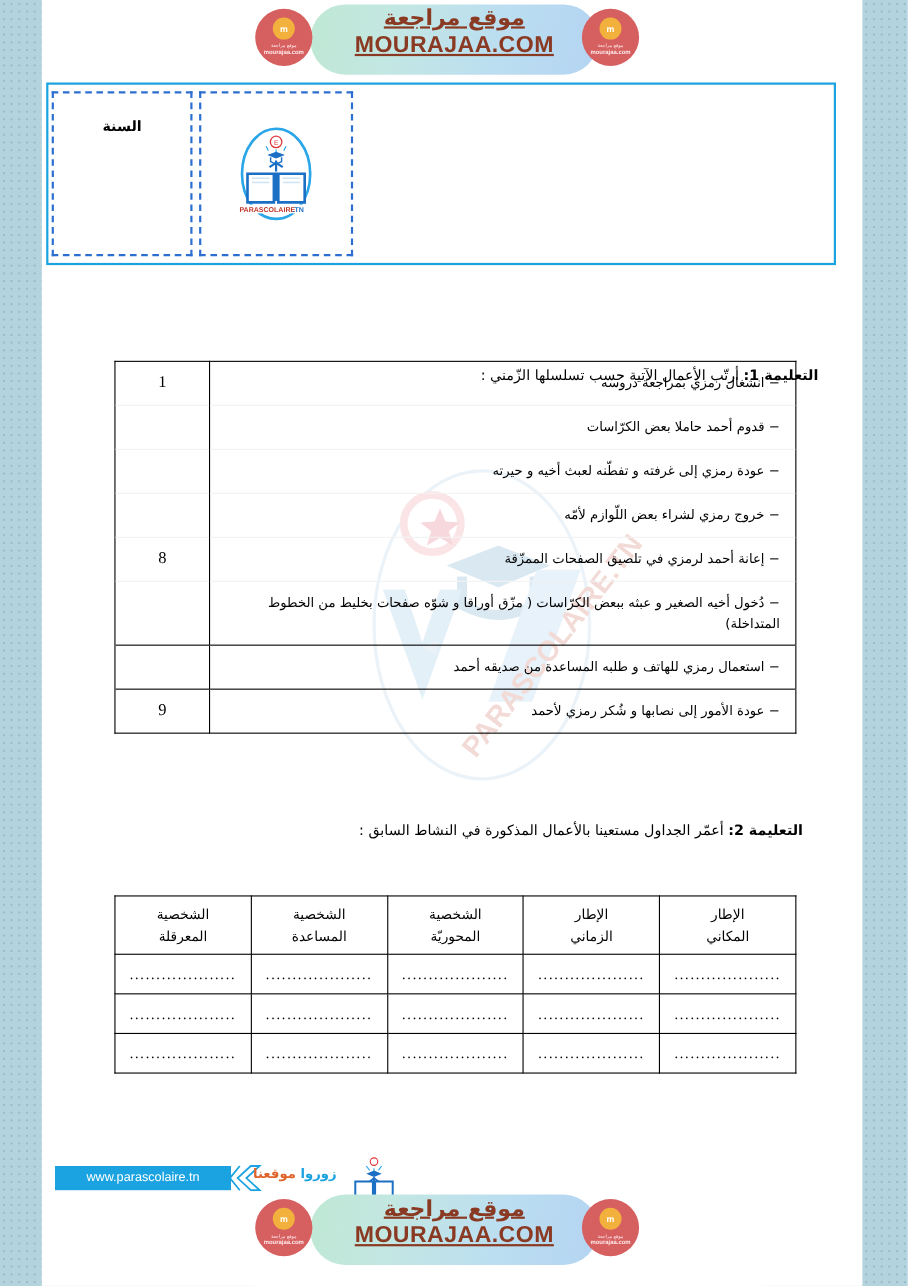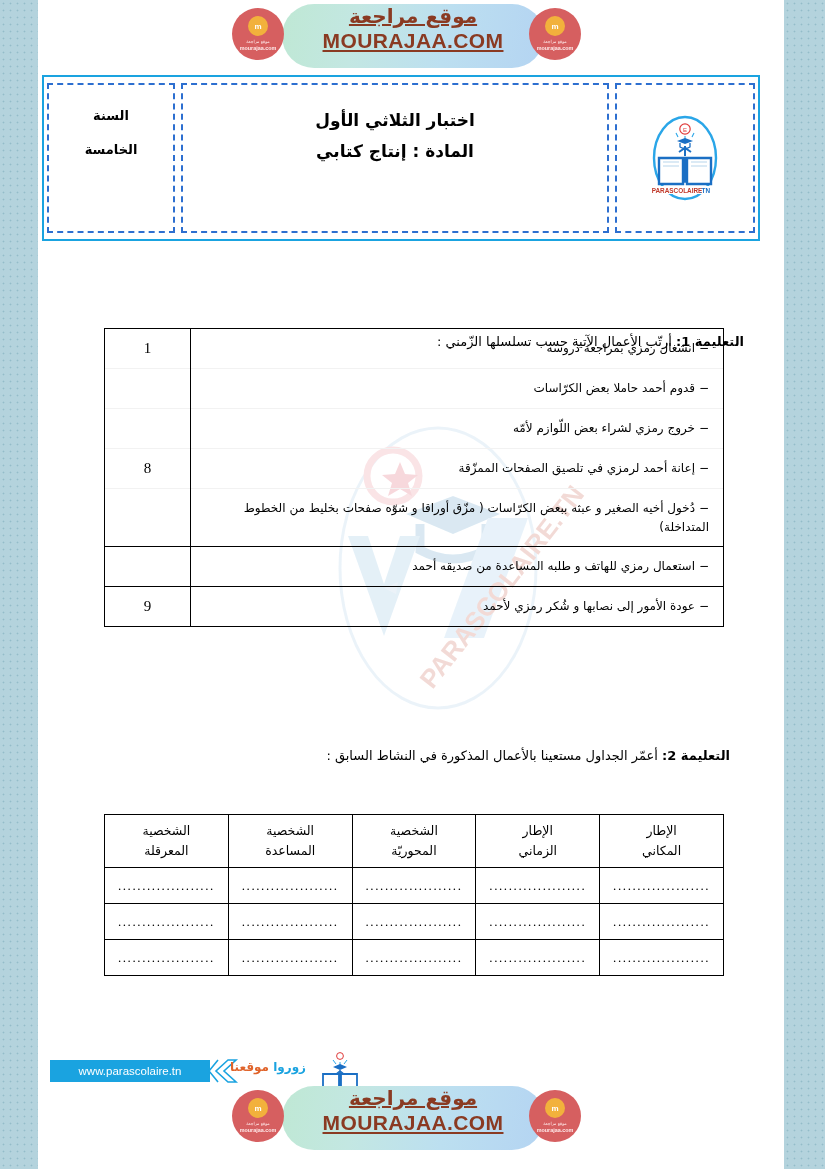--- a/index.html
+++ b/index.html
@@ -277,30 +277,23 @@
 
 <div class="bg-speckle"></div>
 
 <div class="page">
 
   <div class="hdr-box">
 
     <div class="hdr-cell year">
       <div class="year-inner">
         <div>السنة</div>
-        <div>الخامسة</div>
       </div>
     </div>
 
-    <div class="hdr-cell title">
-      <div class="title-inner">
-        <div>اختبار الثلاثي الأول</div>
-        <div>المادة  : إنتاج كتابي</div>
-      </div>
-    </div>
 
     <div class="hdr-cell logo">
       <svg class="logo-oval" viewBox="0 0 72 88">
         <ellipse cx="36" cy="44" rx="31" ry="41" fill="#ffffff" stroke="#2aa6e8" stroke-width="2.4"></ellipse>
 
         <circle cx="36" cy="15" r="5.2" fill="#ffffff" stroke="#e03a3a" stroke-width="1.2"></circle>
         <text x="36" y="18" font-family="Liberation Sans, sans-serif" font-size="6" fill="#e03a3a" text-anchor="middle">E</text>
 
         <path d="M27 19 L29 23 M45 19 L43 23 M36 22 L36 25" stroke="#2aa6e8" stroke-width="1.1"></path>
 
@@ -348,20 +341,26 @@
       </tr>
       <tr class="act-row faint-top">
         <td class="num-col"></td>
         <td class="act-col">
           <span class="dash">−</span><span>قدوم أحمد حاملا بعض الكرّاسات</span>
         </td>
       </tr>
       <tr class="act-row faint-top">
         <td class="num-col"></td>
         <td class="act-col">
+          <span class="dash">−</span><span>عودة رمزي إلى غرفته و تفطّنه لعبث أخيه و حيرته</span>
+        </td>
+      </tr>
+      <tr class="act-row faint-top">
+        <td class="num-col"></td>
+        <td class="act-col">
           <span class="dash">−</span><span>خروج رمزي لشراء بعض اللّوازم لأمّه</span>
         </td>
       </tr>
       <tr class="act-row faint-top">
         <td class="num-col">8</td>
         <td class="act-col">
           <span class="dash">−</span><span>إعانة أحمد لرمزي في تلصيق الصفحات الممزّقة</span>
         </td>
       </tr>
       <tr class="act-row-tall faint-top">

